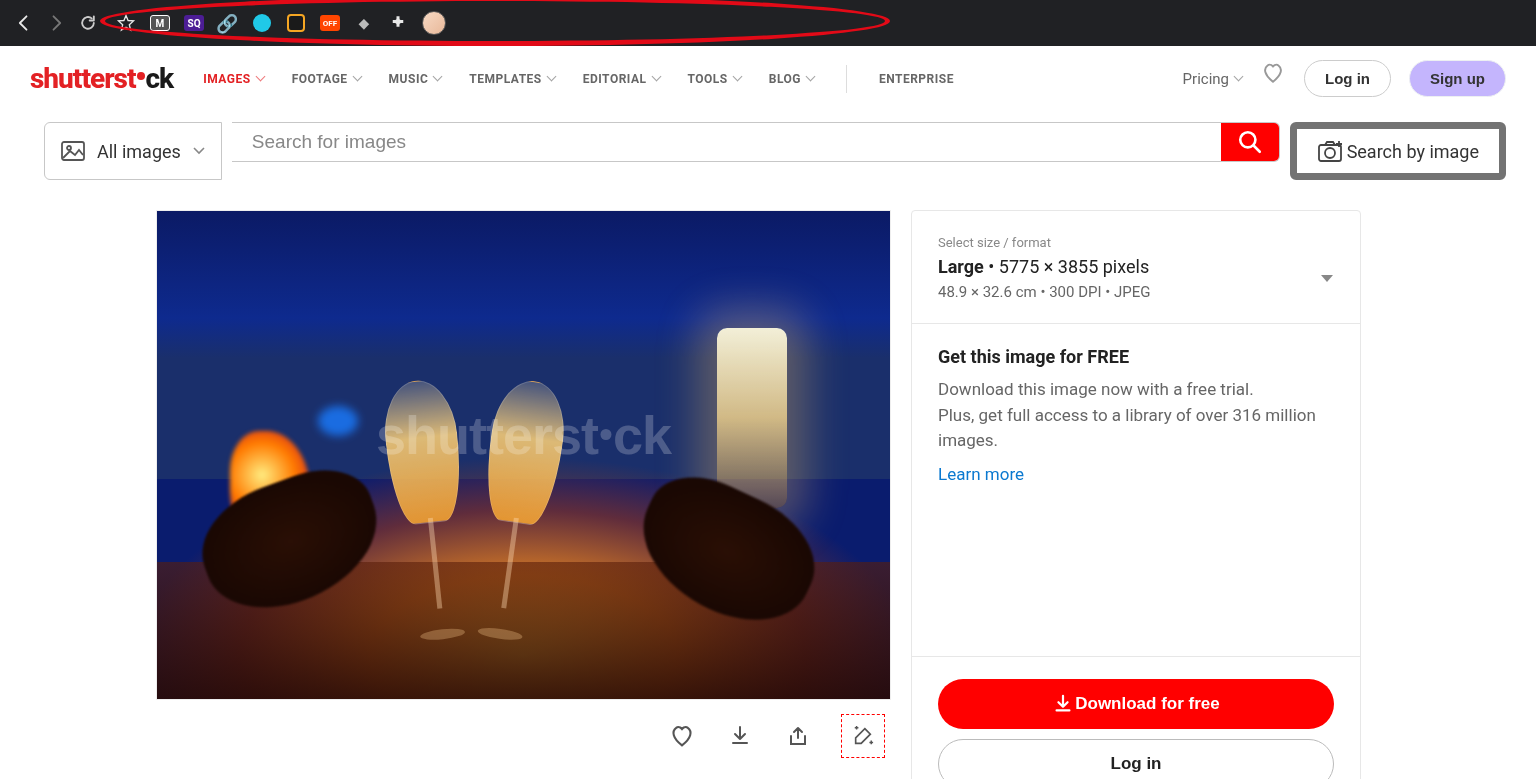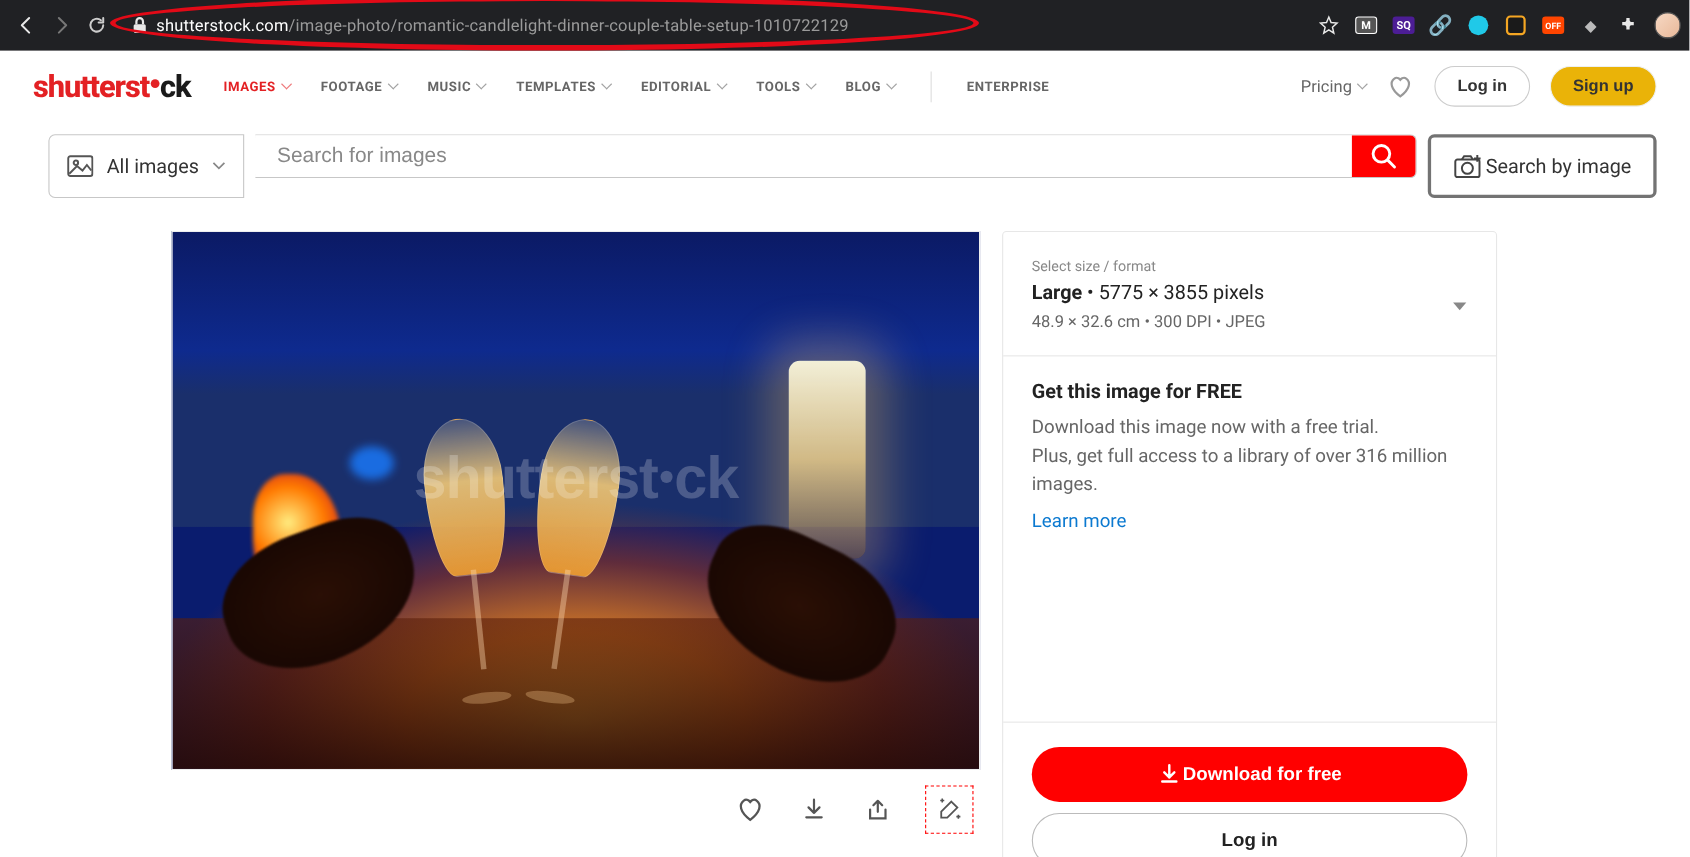--- a/index.html
+++ b/index.html
@@ -22,35 +22,35 @@
   .site-header { display: flex; align-items: center; height: 66px; padding: 0 30px; border-bottom: 1px solid transparent; }
   .logo { font-size: 28px; font-weight: 800; letter-spacing: -1px; }
   .logo .r { color: #e32124; }
   .logo .b { color: #1a1a1a; }
   .logo .dot { display:inline-block; width:8px; height:8px; background:#e32124; border-radius:50%; position:relative; top:-8px; margin:0 1px;}
   .main-nav { display: flex; gap: 28px; margin-left: 30px; align-items: center; }
   .main-nav .item { font-size: 12px; font-weight: 700; color: #666; letter-spacing: 0.5px; display:flex; align-items:center; gap:6px; cursor:pointer;}
   .main-nav .item.active { color: #e32124; }
   .main-nav .sep { width:1px; height:28px; background:#ddd; margin:0 4px;}
   .chev { display:inline-block; width:7px; height:7px; border-right:1.5px solid currentColor; border-bottom:1.5px solid currentColor; transform:rotate(45deg); position:relative; top:-2px; opacity:0.6;}
-  .header-right { margin-left: auto; display: flex; align-items: center; gap: 18px; }
+  .header-right { margin-left: auto; display: flex; gap: 18px; }
   .header-right .pricing { color:#666; font-size:15px; display:flex; align-items:center; gap:6px; cursor:pointer;}
   .header-right .heart { width:26px; height:26px; }
   .btn-pill { border:1px solid #ccc; border-radius:22px; padding:9px 20px; font-size:15px; font-weight:600; color:#333; background:#fff; cursor:pointer;}
-  .btn-pill.signup { background:#eab308; border-color:#edf0f2; }
+  .btn-pill.signup { background:#c4b5fd; border-color:#edf0f2; }
   
   .search-row { display:flex; padding: 10px 30px 0 44px; gap:10px; }
   .search-cat { display:flex; align-items:center; gap:12px; border:1px solid #c7c7c7; border-radius:6px 0 0 6px; padding:0 16px; height:58px; font-size:18px; color:#333; cursor:pointer;}
   .search-cat-img { width:24px; height:20px; }
   .search-box { flex:1; display:flex; border:1px solid #c7c7c7; border-left:none; border-radius:0 6px 6px 0; height:40px; overflow:hidden;}
   .search-box input { flex:1; border:none; font-size:19px; padding:0 20px; outline:none; color:#333;}
   .search-box input::placeholder { color:#888; }
   .search-btn { width:58px; background:#ff0000; display:flex; align-items:center; justify-content:center; cursor:pointer;}
   .search-btn svg { width:26px; height:26px; }
-  .search-by-img { display:flex; align-items:center; gap:2px; border:3px solid #737373; border-radius:6px; padding:0 20px; height:58px; font-size:18px; color:#333; cursor:pointer;}
+  .search-by-img { display:flex; align-items:center; gap:2px; border:7px solid #737373; border-radius:6px; padding:0 20px; height:58px; font-size:18px; color:#333; cursor:pointer;}
   
   .content { display:flex; padding: 30px 30px 0 156px; gap:20px; align-items:flex-start;}
   .image-col { width:735px; }
   .image-box { width:735px; height:490px; border:1px solid #eee; position:relative; overflow:hidden; background:#0a1c6e;}
   .image-scene { position:absolute; inset:0; }
   .sky { position:absolute; top:0; left:0; right:0; height:55%; background:linear-gradient(to bottom, #0b1a65 0%, #0e2a8e 40%, #1a2f6b 55%);}
   .glow { position:absolute; bottom:0; left:0; right:0; height:60%; background:radial-gradient(ellipse 70% 90% at 50% 85%, rgba(255,200,60,0.95) 0%, rgba(255,140,20,0.8) 30%, rgba(180,60,10,0.5) 55%, rgba(10,20,80,0) 75%);}
   .table-surface { position:absolute; bottom:0; left:0; right:0; height:28%; background:linear-gradient(to bottom, rgba(90,30,10,0.6), rgba(40,10,5,0.9)); }
   .candle-big { position:absolute; right:14%; top:24%; width:70px; height:180px; background:linear-gradient(to bottom, rgba(255,250,220,0.95), rgba(255,220,140,0.8), rgba(200,140,50,0.4)); border-radius:10px; filter:blur(0.5px); box-shadow:0 0 40px 20px rgba(255,200,100,0.3);}
   .glass { position:absolute; bottom:12%; width:90px; height:260px; }
@@ -100,29 +100,20 @@
     <svg width="20" height="20" viewBox="0 0 24 24" fill="none">
         <path d="M9 4 L17 12 L9 20" stroke="#6b6b6b" stroke-width="2.2" stroke-linecap="round" stroke-linejoin="round"></path>
       </svg>
   </div>
   <div class="nav-btn re">
     <svg width="20" height="20" viewBox="0 0 24 24" fill="none">
         <path d="M19 12 A7 7 0 1 1 16.5 6.5" stroke="#e8e8e8" stroke-width="2.2" fill="none" stroke-linecap="round"></path>
         <path d="M19 4 L19 9 L14 9" stroke="#e8e8e8" stroke-width="2.2" fill="none" stroke-linecap="round" stroke-linejoin="round"></path>
       </svg>
   </div>
-  <div class="url-wrap">
-    <span class="lock">
-      <svg width="14" height="16" viewBox="0 0 14 16">
-          <rect x="1.5" y="7" width="11" height="8" rx="1.5" fill="#e8e8e8"></rect>
-          <path d="M4 7 V4.5 a3 3 0 0 1 6 0 V7" fill="none" stroke="#e8e8e8" stroke-width="2"></path>
-        </svg>
-    </span>
-    <span class="url"><span>shutterstock.com</span><span class="path">/image-photo/romantic-candlelight-dinner-couple-table-setup-1010722129</span></span>
-  </div>
   <div class="right">
     <span class="ic">
         <svg width="20" height="20" viewBox="0 0 24 24">
           <path d="M12 3 L14.5 9 L21 9.5 L16 14 L17.5 20.5 L12 17 L6.5 20.5 L8 14 L3 9.5 L9.5 9 Z" fill="none" stroke="#e8e8e8" stroke-width="1.6"></path>
         </svg>
       </span>
     <span class="sq" style="background:#555;border:1px solid #fff;">M</span>
     <span class="sq" style="background:#4c1d95">SQ</span>
     <span class="ic" style="color:#3ea6ff;font-size:18px;">🔗</span>
     <span class="ic">

